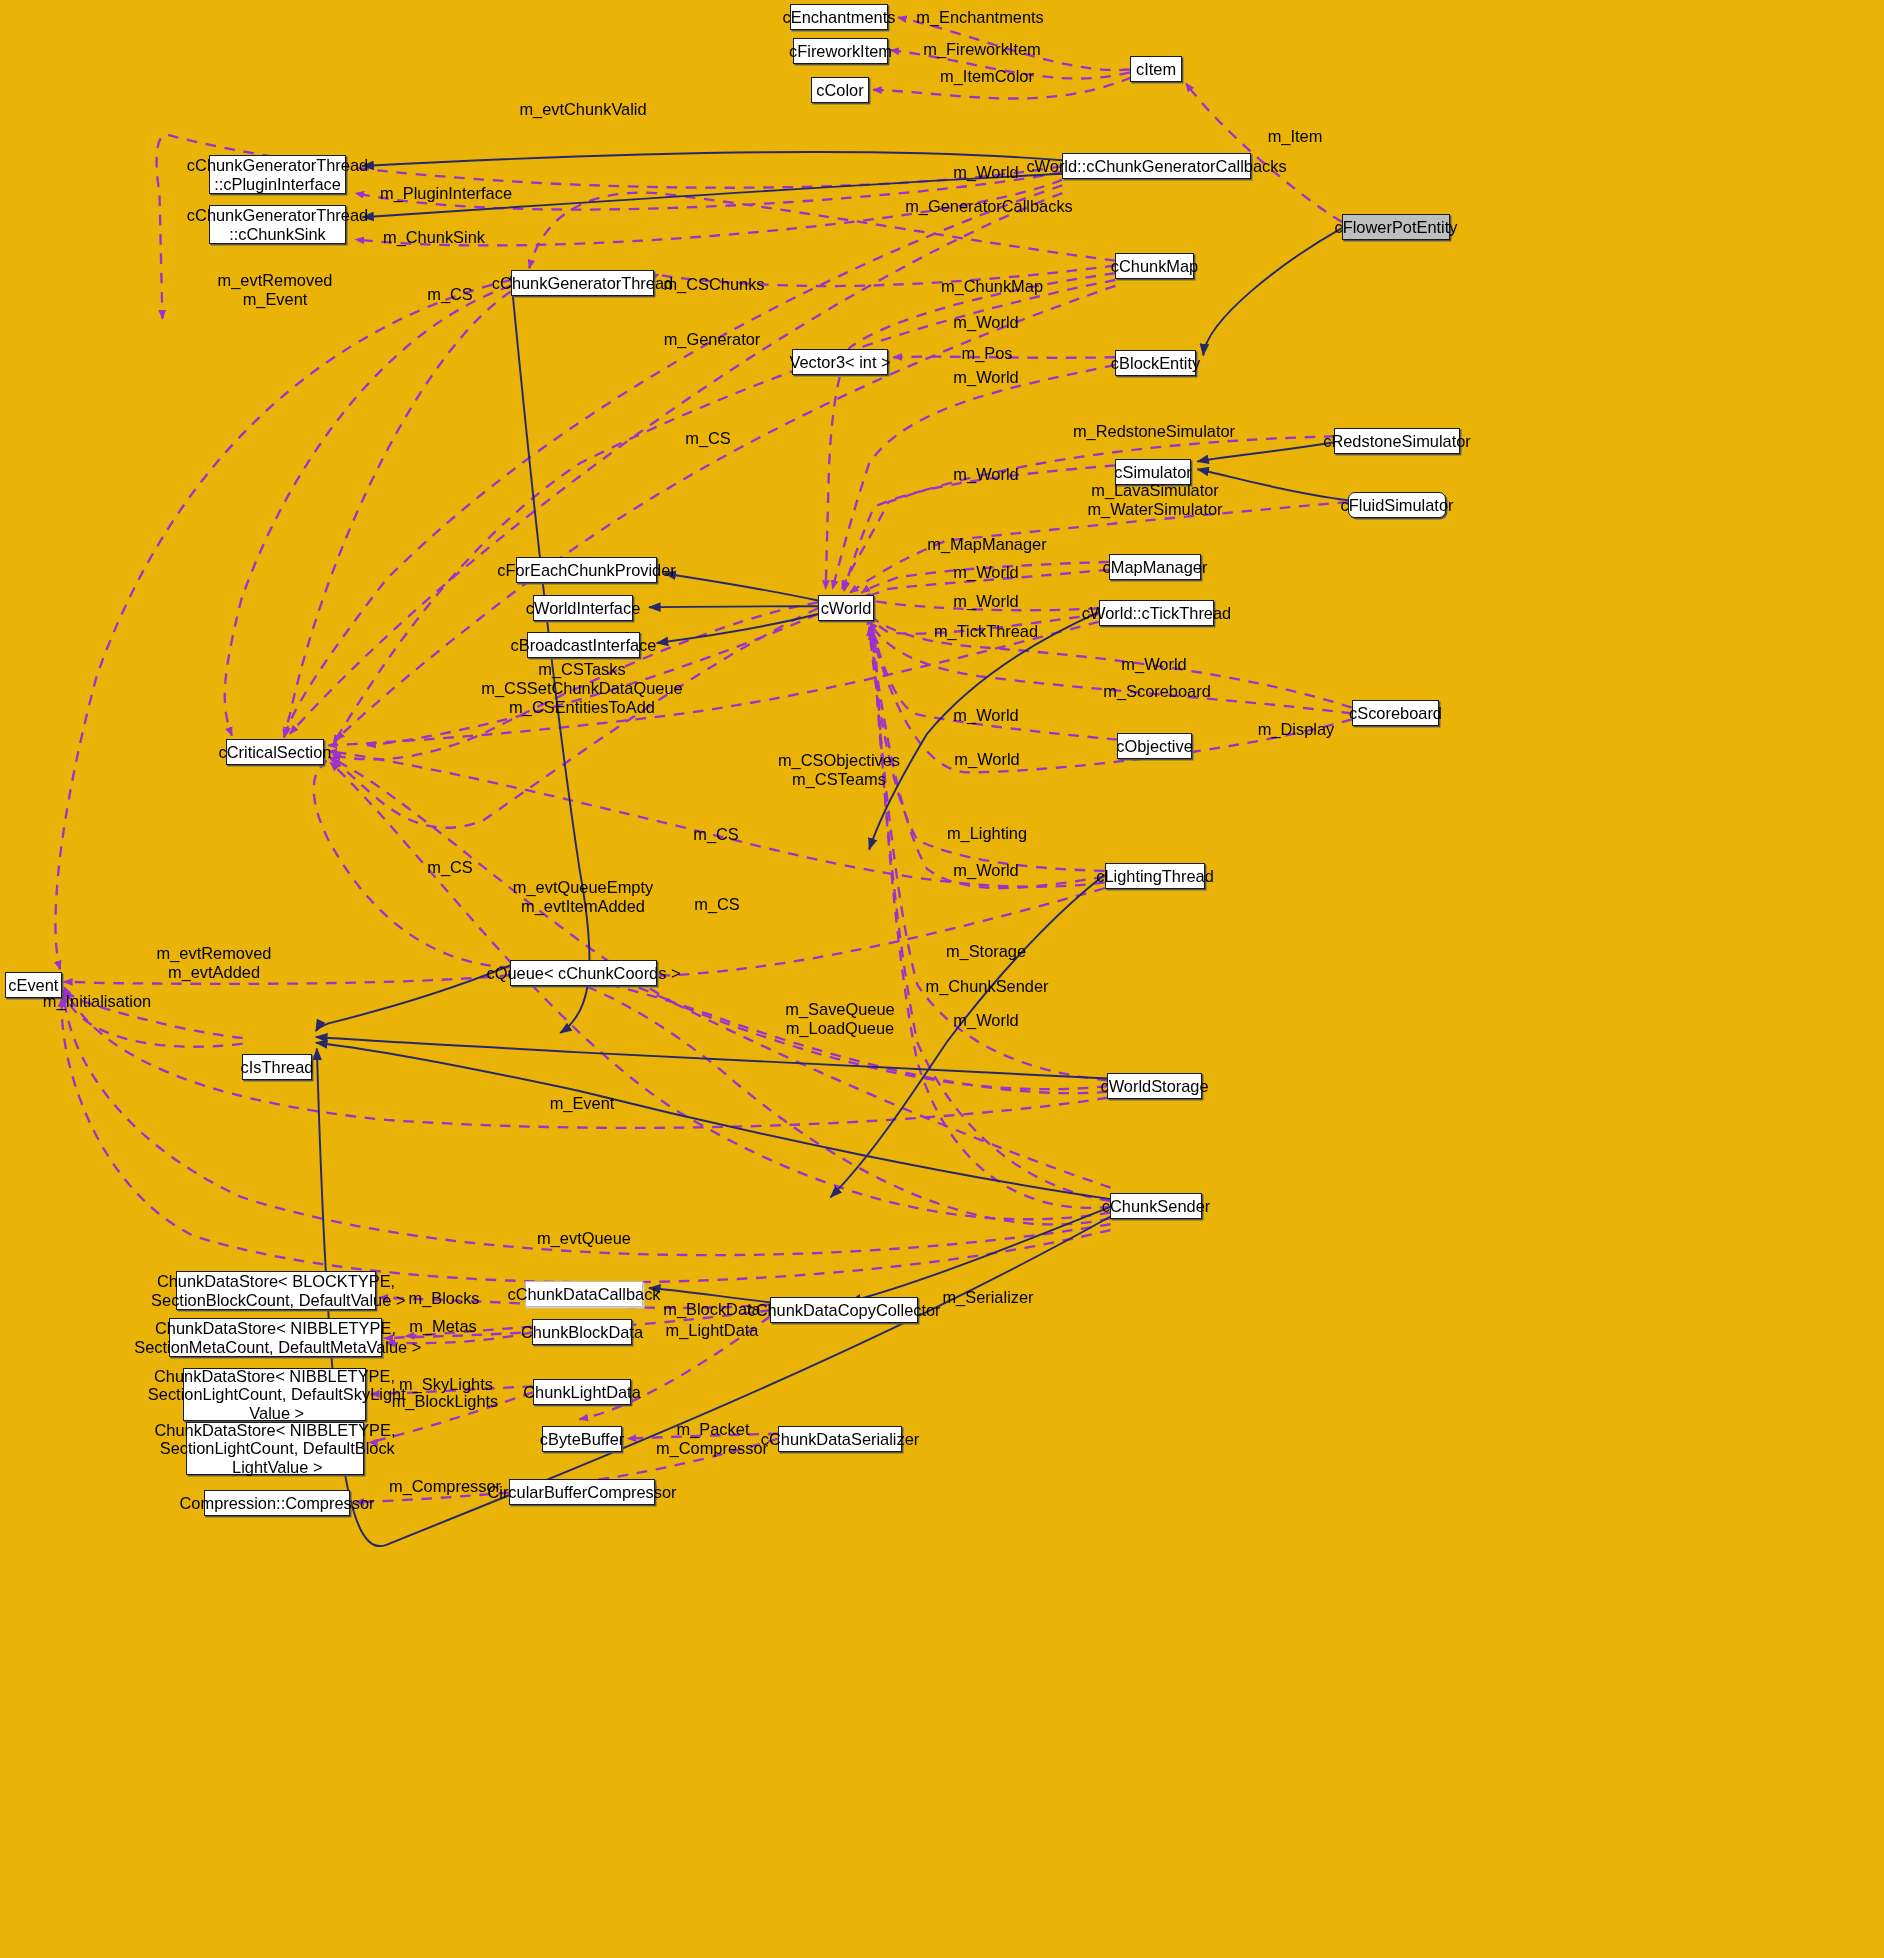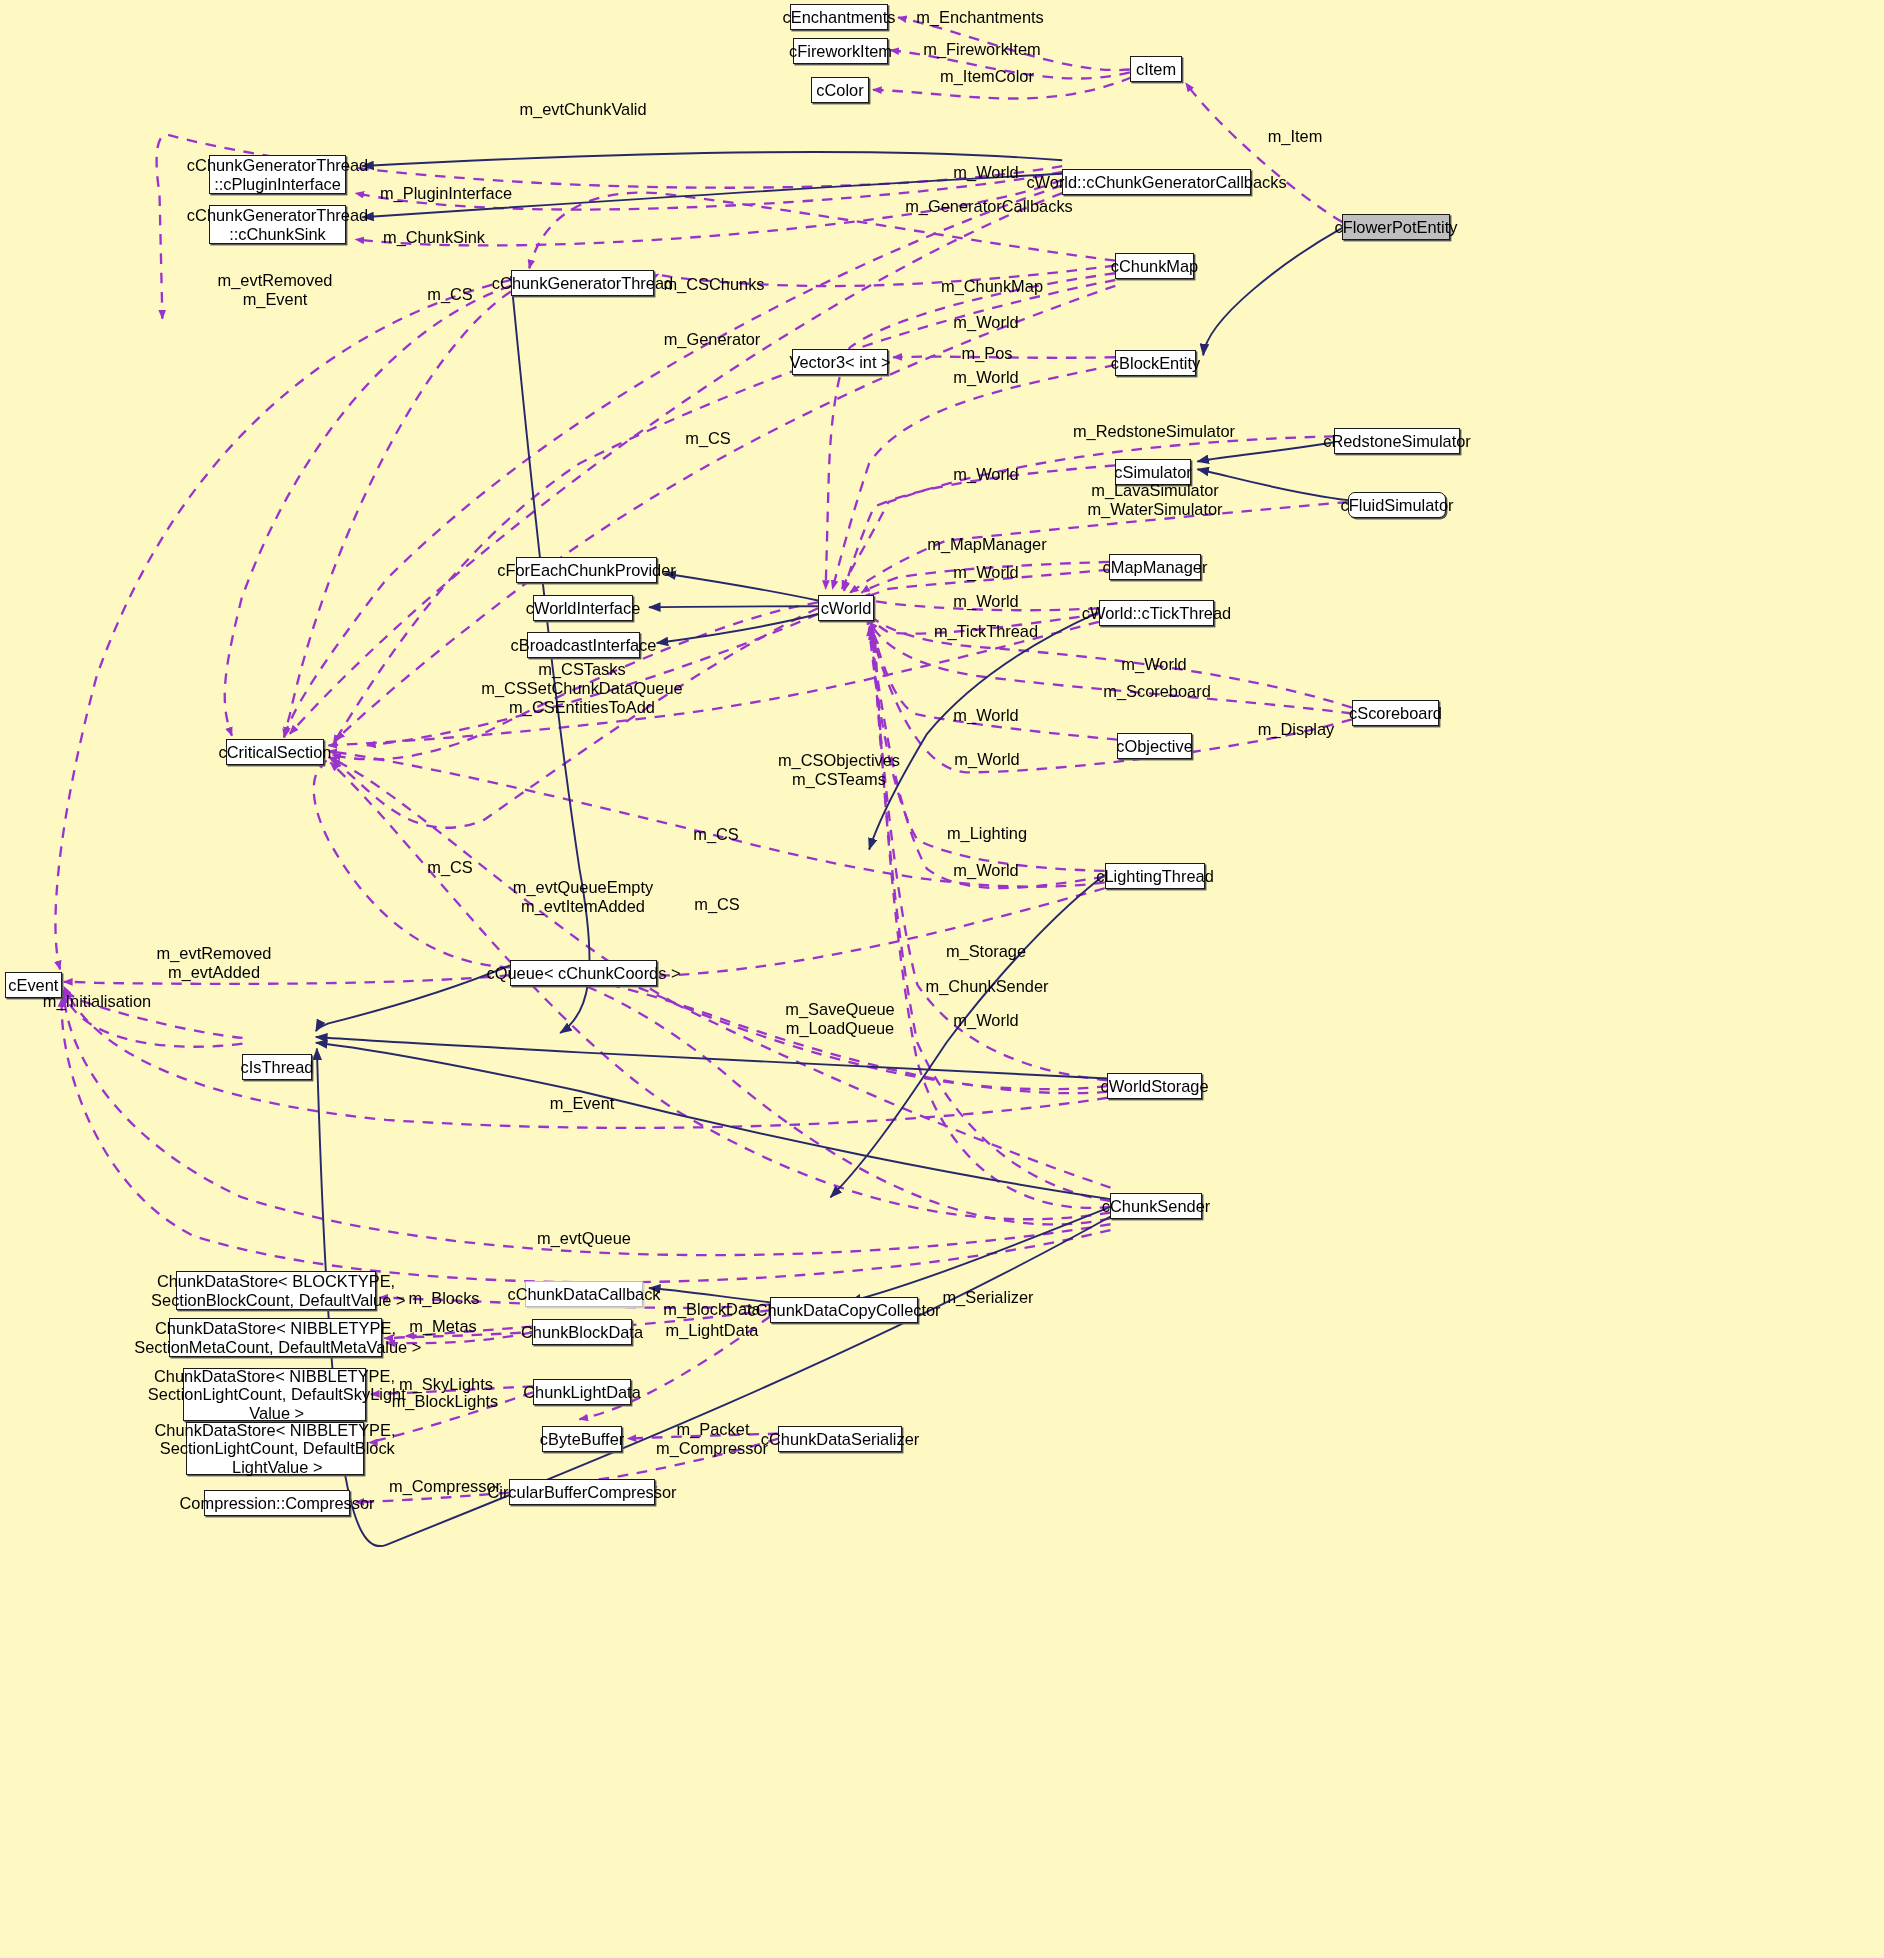--- a/index.html
+++ b/index.html
@@ -1,17 +1,17 @@
 <!DOCTYPE html>
 <html><head>
 <meta charset="utf-8">
 <style>
   html,body{margin:0;padding:0;background:#ffffff;}
   body{font-family:"Liberation Sans","DejaVu Sans",sans-serif;}
-  #diagram-root{position:relative;width:1885px;height:1958px;background:#fef9c3;overflow:hidden;}
+  #diagram-root{position:relative;width:1885px;height:1958px;background:#eab308;overflow:hidden;}
   svg#edges{position:absolute;left:0;top:0;width:1885px;height:1958px;}
   .node{
     position:absolute;
     box-sizing:border-box;
     border:1px solid #1a1a1a;
     background:#ffffff;
     color:#000000;
     font-size:16.4px;
     line-height:1.12;
     text-align:center;
@@ -140,21 +140,21 @@
   <div id="nodes-layer">
       <div class="node" style="left: 790px; top: 3.9px; width: 98px; height: 26px;">cEnchantments</div>
       <div class="node" style="left: 793px; top: 38px; width: 95px; height: 26px;">cFireworkItem</div>
       <div class="node" style="left: 811px; top: 77px; width: 58px; height: 26px;">cColor</div>
       <div class="node" style="left: 1130px; top: 56px; width: 52px; height: 26px;">cItem</div>
       <div class="node highlight" style="left: 1342px; top: 214px; width: 108px; height: 26px;">cFlowerPotEntity</div>
       <div class="node" style="left: 209px; top: 155px; width: 137px; height: 39px;">cChunkGeneratorThread
 ::cPluginInterface</div>
       <div class="node" style="left: 209px; top: 205px; width: 137px; height: 39px;">cChunkGeneratorThread
 ::cChunkSink</div>
-      <div class="node" style="left: 1062px; top: 153px; width: 189px; height: 26px; margin-top: 16px;">cWorld::cChunkGeneratorCallbacks</div>
+      <div class="node" style="left: 1062px; top: 153px; width: 189px; height: 26px;">cWorld::cChunkGeneratorCallbacks</div>
       <div class="node" style="left: 511px; top: 270px; width: 143px; height: 26px;">cChunkGeneratorThread</div>
       <div class="node" style="left: 1115px; top: 253px; width: 79px; height: 26px;">cChunkMap</div>
       <div class="node" style="left: 792px; top: 349px; width: 96px; height: 26px;">Vector3&lt; int &gt;</div>
       <div class="node" style="left: 1115px; top: 350px; width: 81px; height: 26px;">cBlockEntity</div>
       <div class="node" style="left: 1334px; top: 428px; width: 126px; height: 26px;">cRedstoneSimulator</div>
       <div class="node" style="left: 1115px; top: 459px; width: 76px; height: 26px;">cSimulator</div>
       <div class="node" style="left: 1348px; top: 492px; width: 98px; height: 26px; border-radius: 7px;">cFluidSimulator</div>
       <div class="node" style="left: 1109px; top: 554px; width: 92px; height: 26px;">cMapManager</div>
       <div class="node" style="left: 516px; top: 557px; width: 141px; height: 26px;">cForEachChunkProvider</div>
       <div class="node" style="left: 533px; top: 595px; width: 100px; height: 26px;">cWorldInterface</div>

